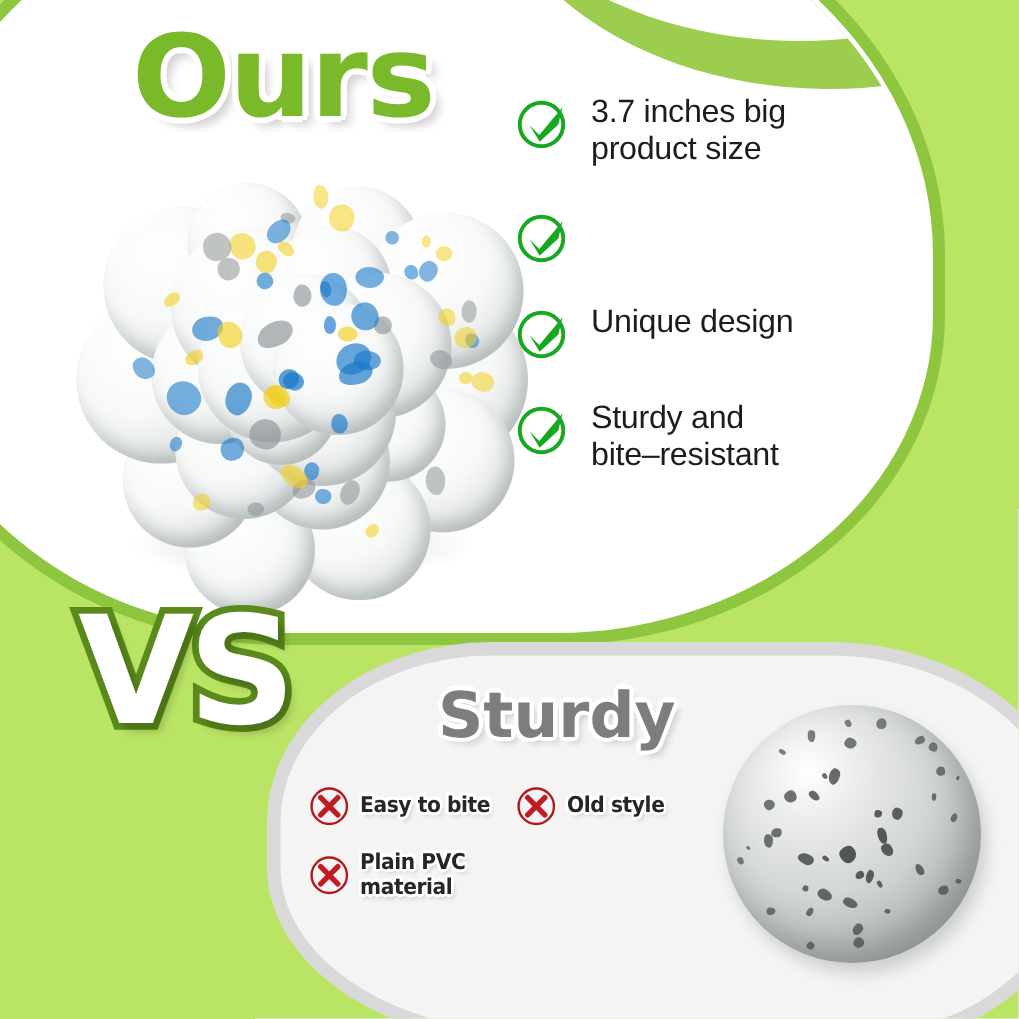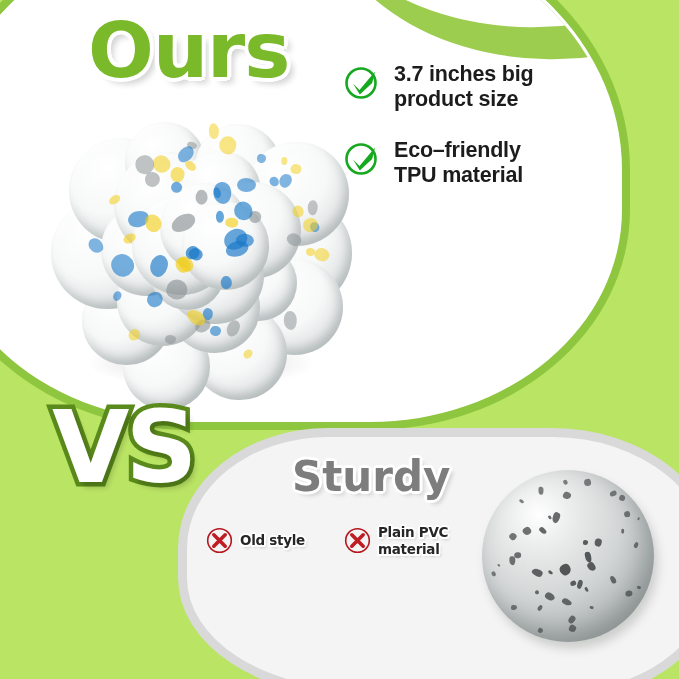--- a/index.html
+++ b/index.html
@@ -92,21 +92,20 @@
     margin-bottom:26px;
   }
   .check-icon{flex:0 0 auto;width:36px;height:36px;margin-top:2px;}
   .check-label{
     font-family:"Liberation Sans", sans-serif;
     font-size:21.5px;
     line-height:25px;
     color:#1c1c1c;
     letter-spacing:-.2px;
     white-space:pre-line;
-    font-weight:bold;
   }
 
   
   .vs{
     position:absolute;
     left:52px; top:398px;
     z-index:20;
     font-family:"DejaVu Sans", sans-serif;
     font-weight:bold;
     font-size:100px;
@@ -300,32 +299,58 @@
       <span class="check-label">3.7 inches big
 product size</span>
     </div>
     <div class="check-item">
       <span class="check-icon">
         <svg viewBox="0 0 36 36" width="36" height="36">
           <circle cx="17" cy="19" r="14.5" fill="none" stroke="#16a81f" stroke-width="2.6"></circle>
           <path d="M9 19.5 L15.5 26 L31 7.5 L28.2 19 L15.8 30.5 Z" fill="#16a81f"></path>
         </svg>
       </span>
-      <span class="check-label">Eco–friendly
-TPU material</span>
+    </div>
+    <div class="check-item">
+      <span class="check-icon">
+        <svg viewBox="0 0 36 36" width="36" height="36">
+          <circle cx="17" cy="19" r="14.5" fill="none" stroke="#16a81f" stroke-width="2.6"></circle>
+          <path d="M9 19.5 L15.5 26 L31 7.5 L28.2 19 L15.8 30.5 Z" fill="#16a81f"></path>
+        </svg>
+      </span>
+      <span class="check-label">Unique design</span>
+    </div>
+    <div class="check-item">
+      <span class="check-icon">
+        <svg viewBox="0 0 36 36" width="36" height="36">
+          <circle cx="17" cy="19" r="14.5" fill="none" stroke="#16a81f" stroke-width="2.6"></circle>
+          <path d="M9 19.5 L15.5 26 L31 7.5 L28.2 19 L15.8 30.5 Z" fill="#16a81f"></path>
+        </svg>
+      </span>
+      <span class="check-label">Sturdy and
+bite–resistant</span>
     </div>
   </div>
 
   <div class="vs">VS</div>
 
   <div class="others-card"></div>
 
   <div class="others-title">Sturdy</div>
 
   <div class="x-grid">
+    <div class="x-item">
+      <span class="x-icon">
+        <svg viewBox="0 0 27 27" width="27" height="27">
+          <circle cx="13.5" cy="13.5" r="11.8" fill="none" stroke="#b4171d" stroke-width="1.6"></circle>
+          <path d="M7.8 7.8 L19.2 19.2 M19.2 7.8 L7.8 19.2" stroke="#c01c23" stroke-width="3.6" stroke-linecap="round"></path>
+        </svg>
+      </span>
+      <span class="x-label">Easy to bite</span>
+    </div>
     <div class="x-item">
       <span class="x-icon">
         <svg viewBox="0 0 27 27" width="27" height="27">
           <circle cx="13.5" cy="13.5" r="11.8" fill="none" stroke="#b4171d" stroke-width="1.6"></circle>
           <path d="M7.8 7.8 L19.2 19.2 M19.2 7.8 L7.8 19.2" stroke="#c01c23" stroke-width="3.6" stroke-linecap="round"></path>
         </svg>
       </span>
       <span class="x-label">Old style</span>
     </div>
     <div class="x-item">

